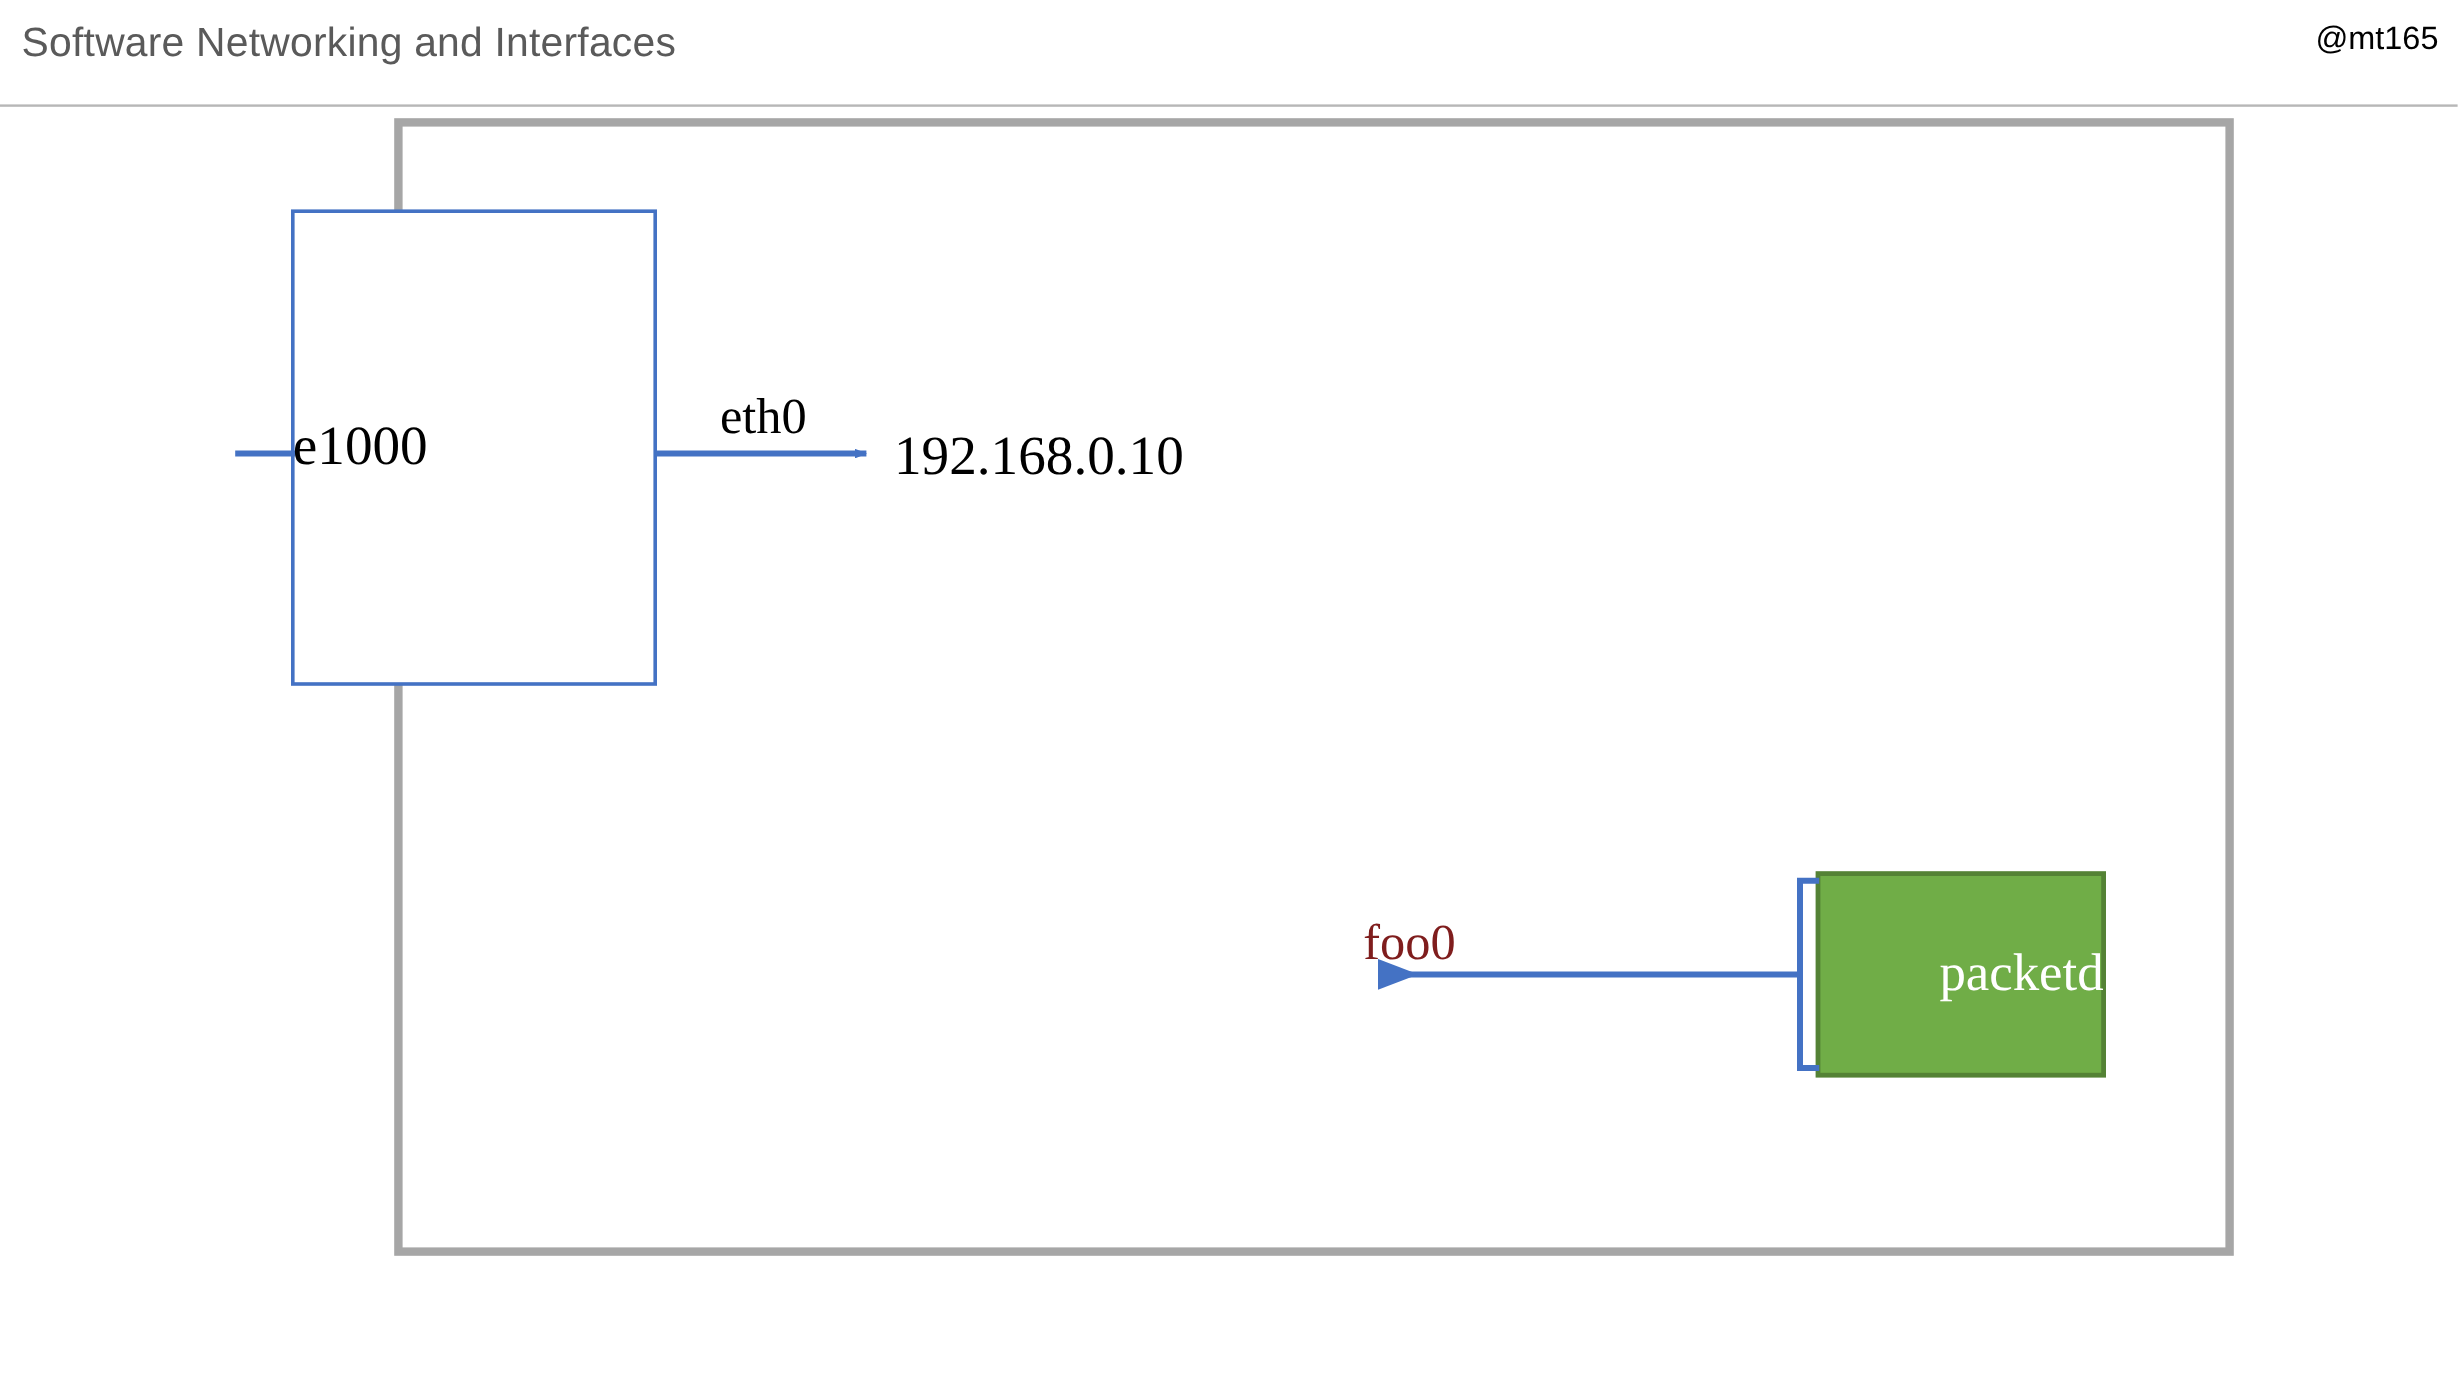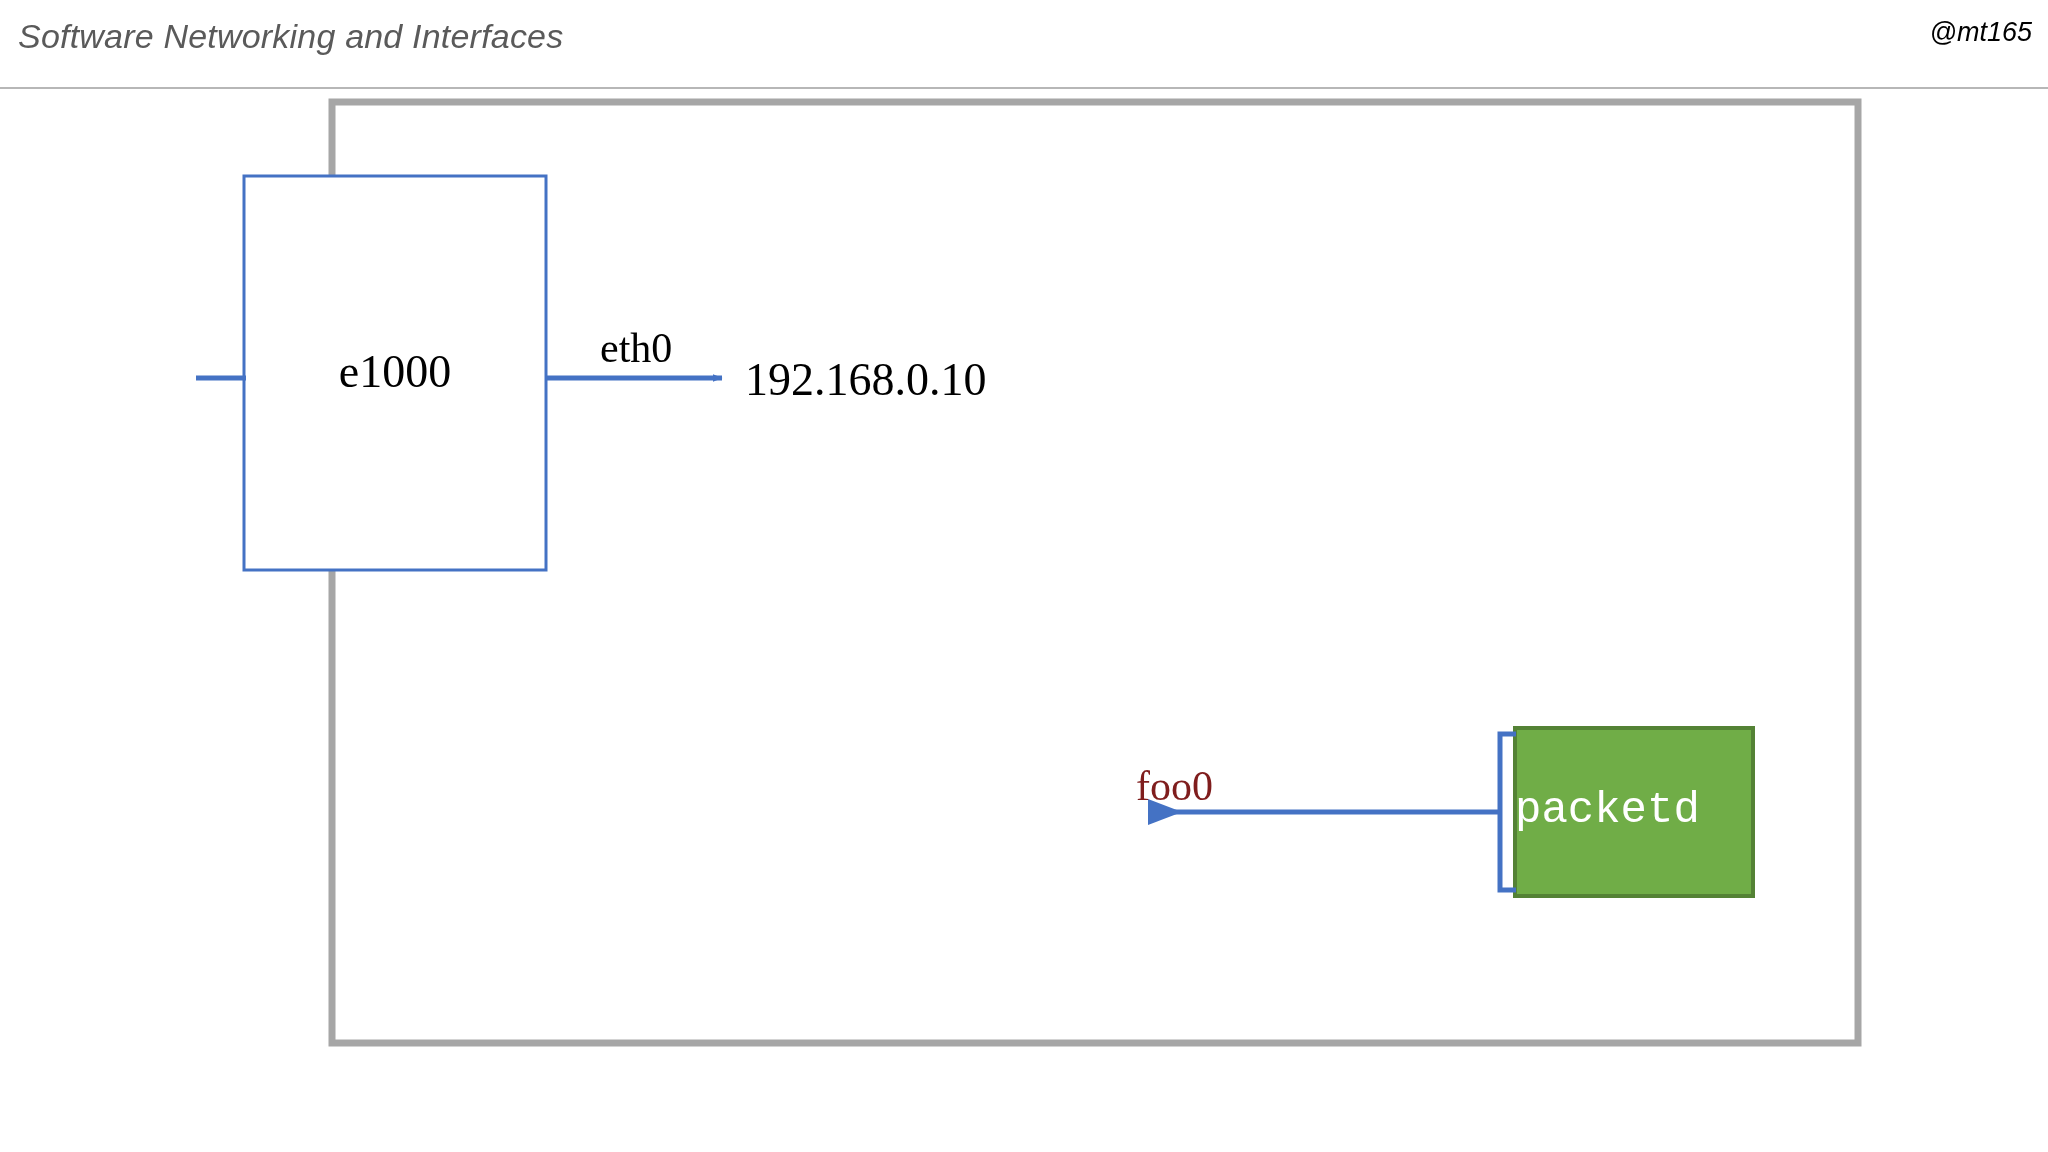--- a/index.html
+++ b/index.html
@@ -16,21 +16,20 @@
   }
 
   
   #slide-header {
     position: absolute;
     left: 0;
     top: 0;
     width: 2048px;
     height: 88px;
     box-sizing: border-box;
-    font-style: italic;
   }
   #header-rule {
     position: absolute;
     left: 0;
     top: 87px;
     width: 2048px;
     height: 2px;
     background: #b7b7b7;
   }
   #header-title {
@@ -70,21 +69,20 @@
     font-family: "Liberation Serif", serif;
   }
   .sans-label {
     font-family: "Liberation Sans", sans-serif;
   }
 
   #label-e1000 {
     left: 244px;
     top: 345px;
     width: 302px;
-    text-align: center;
     font-size: 46px;
     color: #000000;
   }
   #label-eth0 {
     left: 600px;
     top: 324px;
     font-size: 42px;
     color: #000000;
   }
   #label-ip {
@@ -96,24 +94,24 @@
   #label-foo0 {
     left: 1136px;
     top: 762px;
     font-size: 42px;
     color: #7f1d1d;
   }
   #label-packetd {
     left: 1515px;
     top: 785px;
     width: 238px;
-    text-align: left;
+    text-align: right;
     font-size: 44px;
     color: #ffffff;
-    font-family: Liberation Mono, monospace;
+    font-family: Liberation Serif, serif;
   }
 </style>
 </head>
 <body>
 
 <div id="slide-header">
   <div id="header-title">Software Networking and Interfaces</div>
   <div id="header-handle">@mt165</div>
   <div id="header-rule"></div>
 </div>

